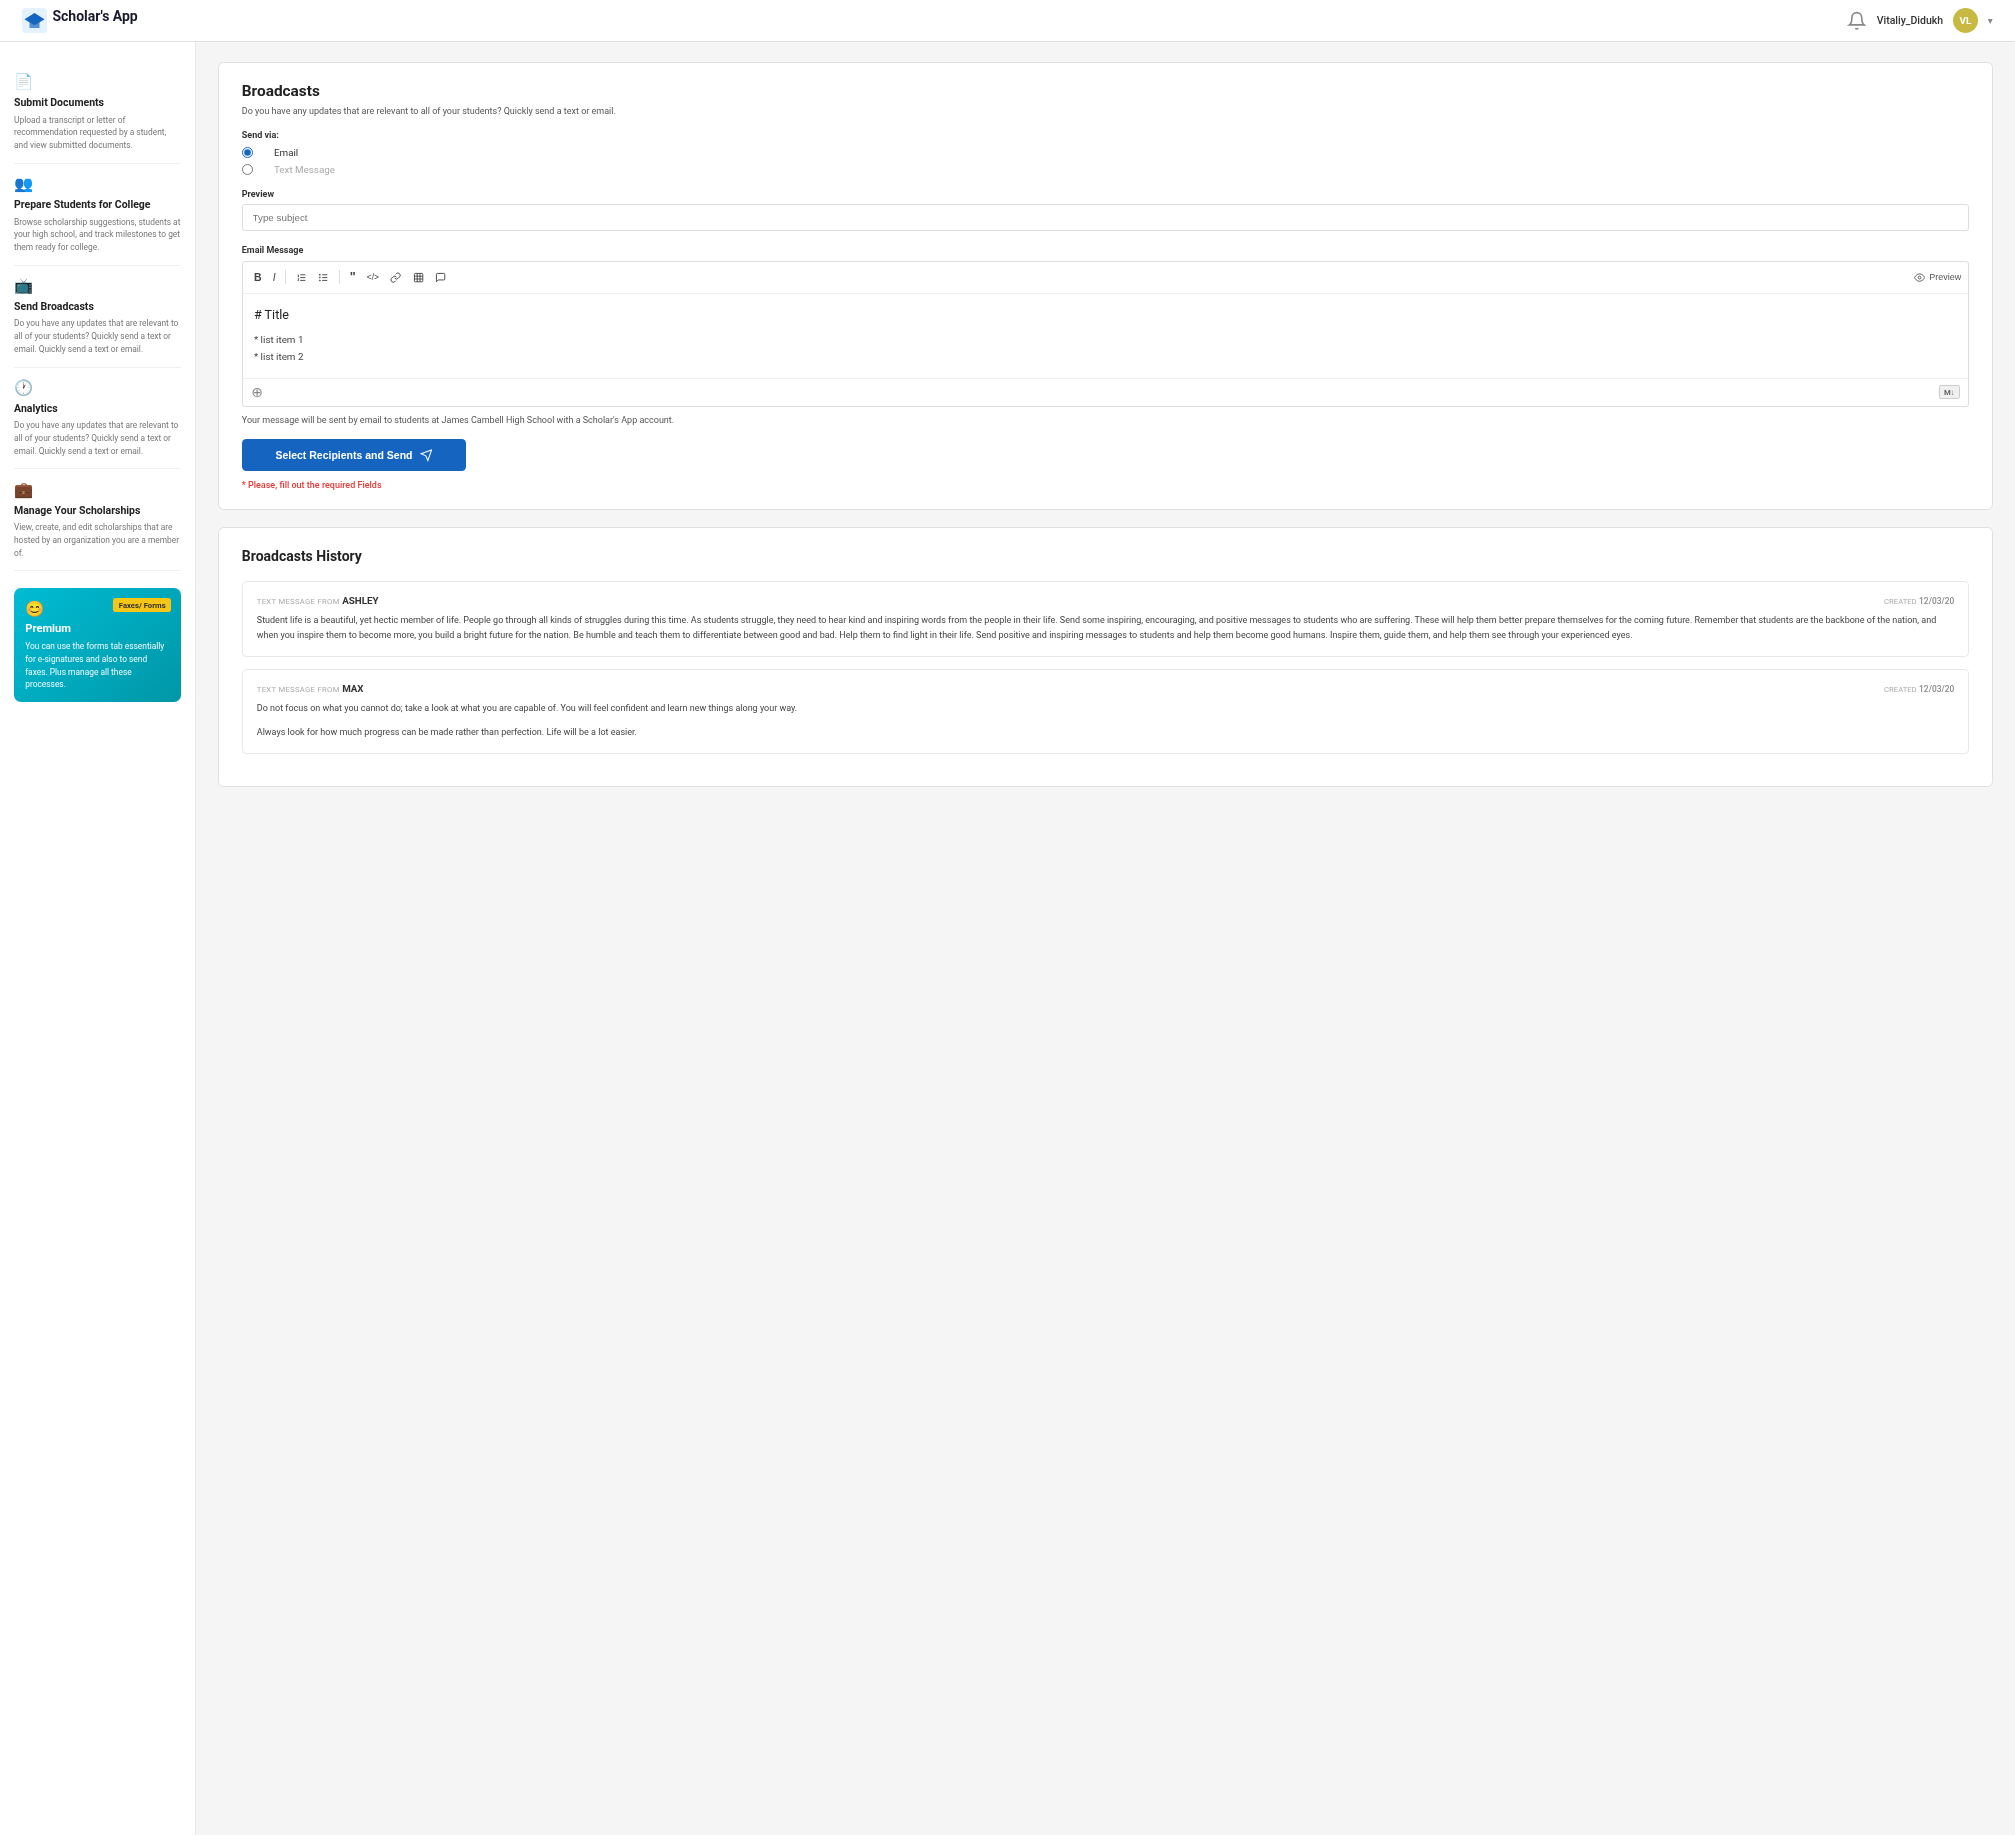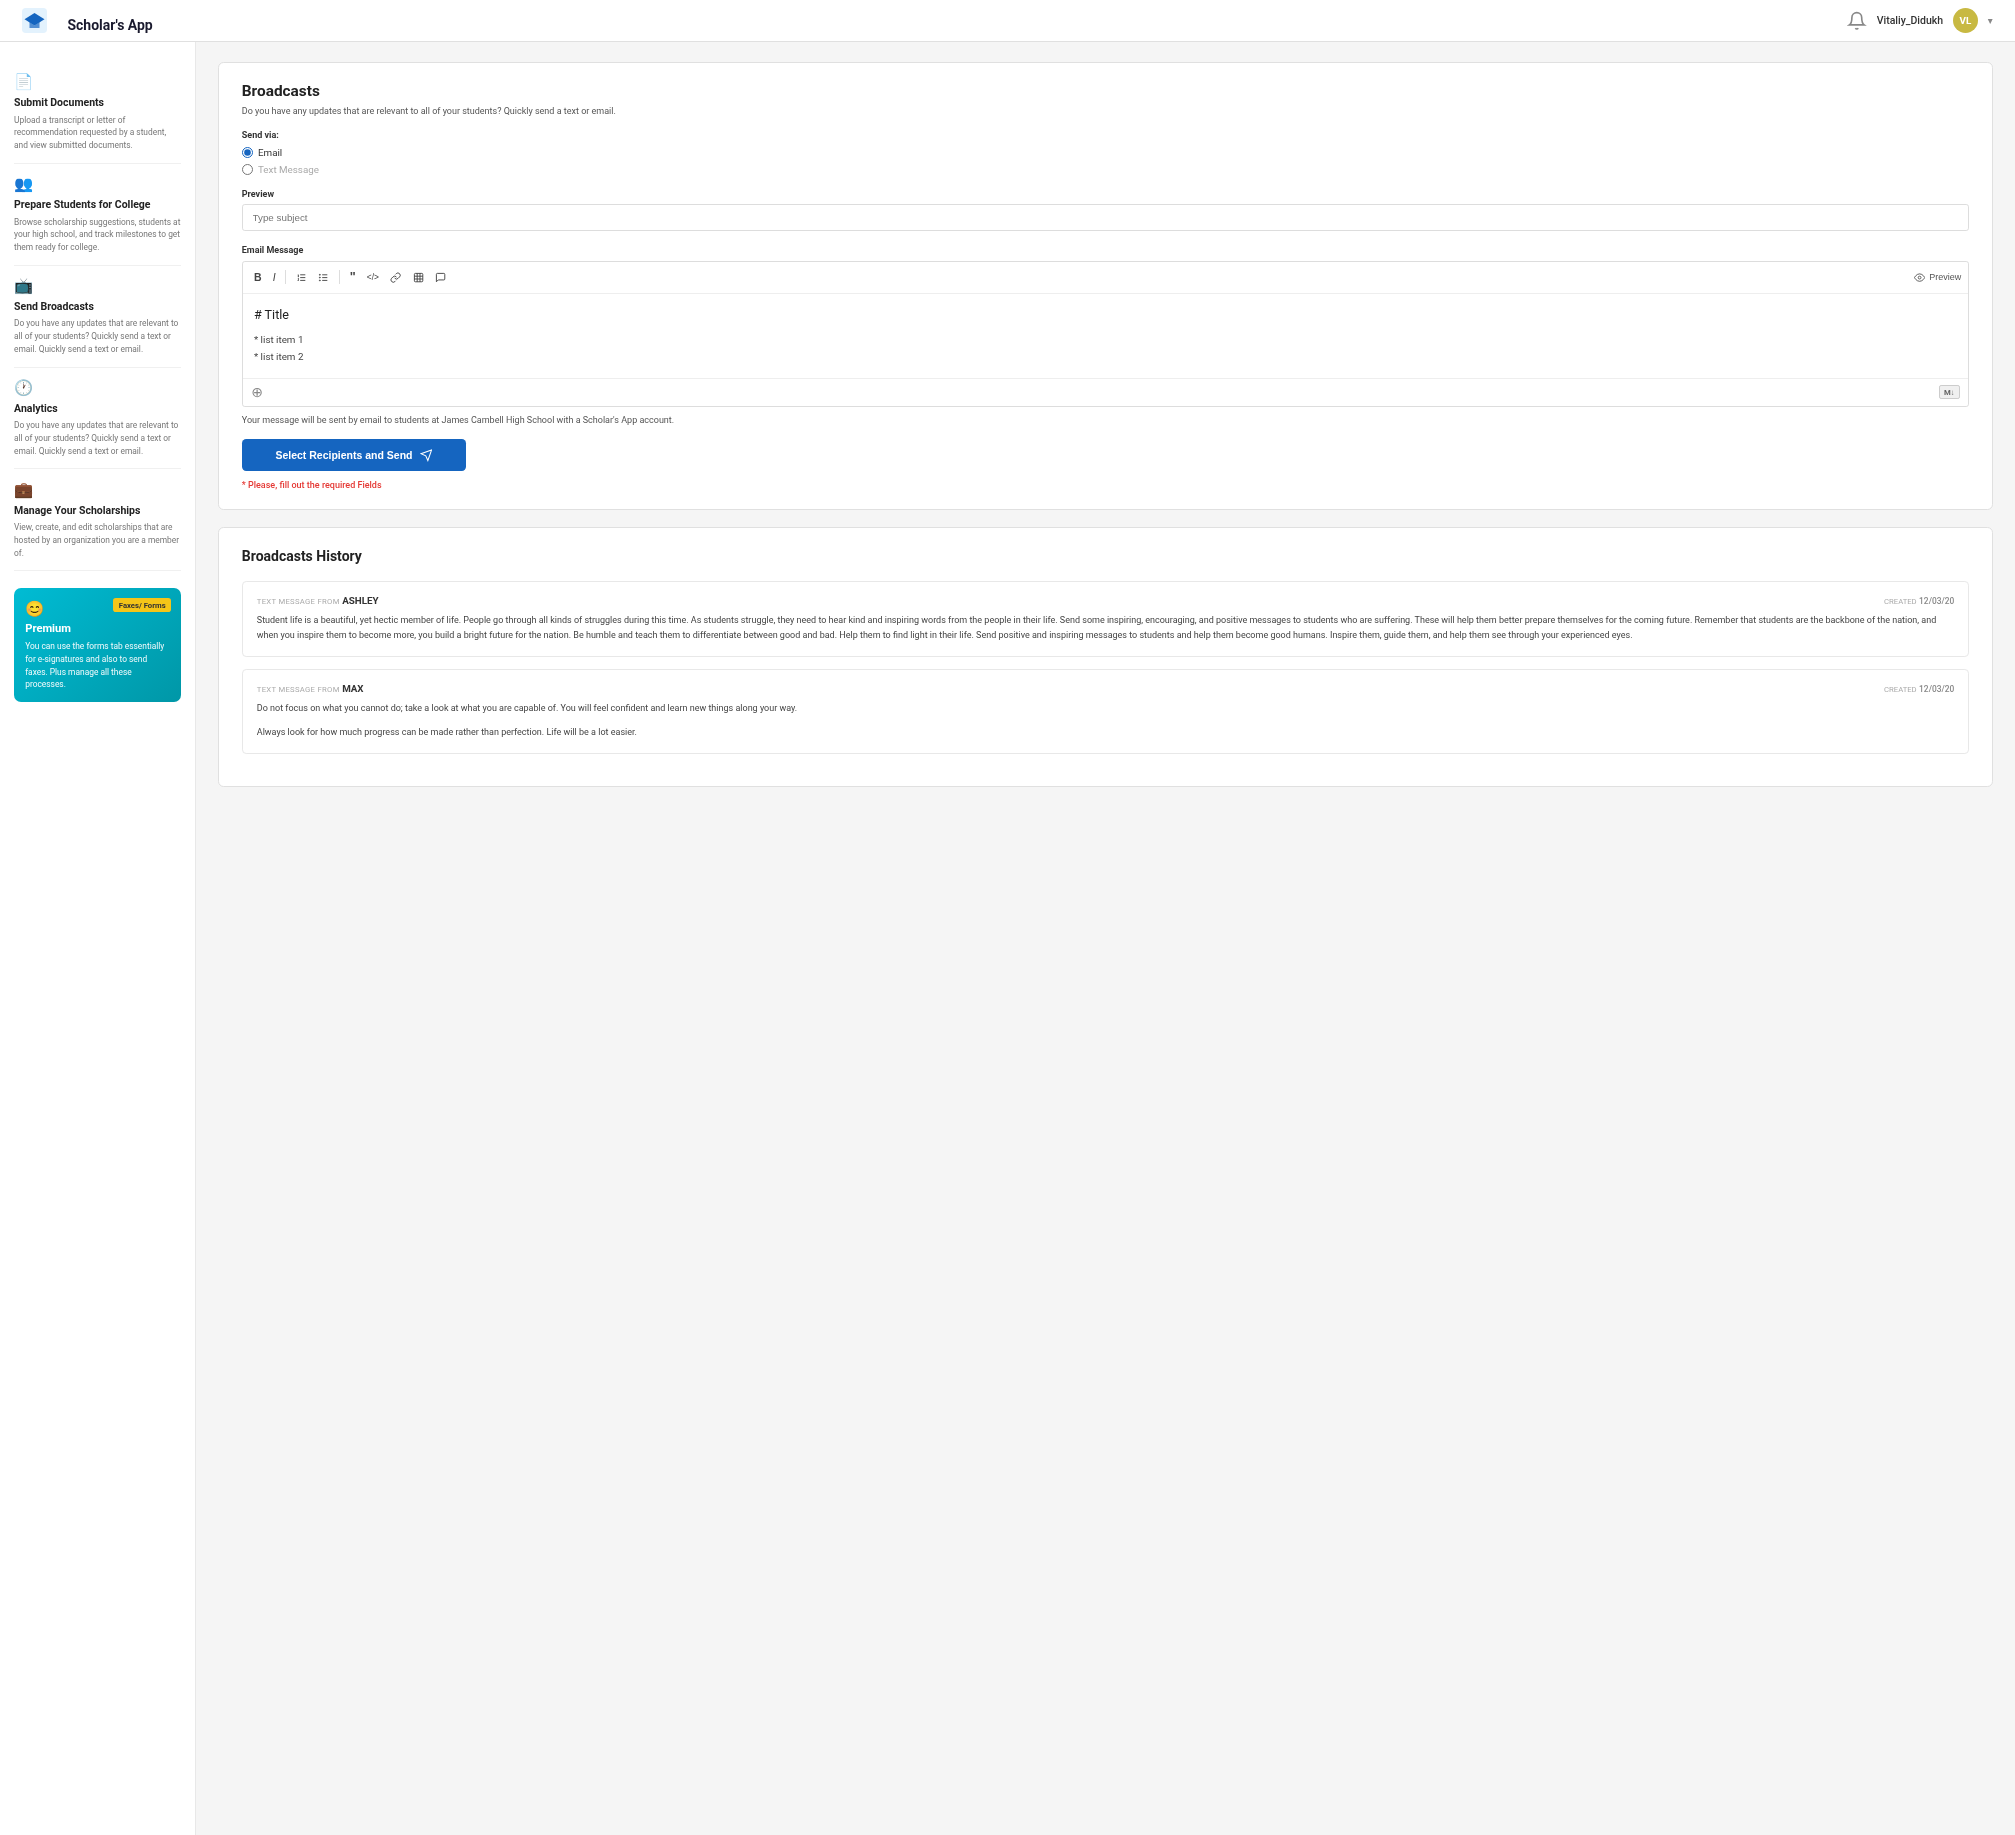--- a/index.html
+++ b/index.html
@@ -1,20 +1,20 @@
 <!DOCTYPE html>
 <html style="font-size:11.2px"><head>
   <meta charset="utf-8">
   <style>
     * { box-sizing: border-box; margin: 0; padding: 0; }
     body { font-family: -apple-system, BlinkMacSystemFont, 'Segoe UI', Roboto, sans-serif; background: #f5f5f5; color: #333; font-size: 9.8px; }
 
     
     .header { background: #fff; border-bottom: 0.7px solid #e0e0e0; display: flex; align-items: center; justify-content: space-between; padding: 0 22.4px; height: 42px; position: sticky; top: 0; z-index: 100; }
-    .logo-area { display: flex; align-items: flex-end; gap: 20px; }
+    .logo-area { display: flex; align-items: flex-start; gap: 5px; }
     .logo-icon { width: 25px; height: 25px; }
     .logo-text { font-size: 14px; font-weight: 700; color: #1a1a2e; }
     .header-right { display: flex; align-items: center; gap: 9.8px; }
     .bell-icon { width: 19.6px; height: 19.6px; color: #888; cursor: pointer; }
     .username { font-size: 10.5px; font-weight: 500; color: #333; }
     .avatar { width: 25px; height: 25px; background: #c8b942; border-radius: 50%; display: flex; align-items: center; justify-content: center; font-weight: 700; font-size: 9.8px; color: #fff; }
     .chevron-icon { color: #888; font-size: 9.8px; cursor: pointer; }
 
     
     .layout { display: flex; min-height: calc(100vh - 42px); }
@@ -36,21 +36,21 @@
     .main { flex: 1; padding: 19.6px 22.4px; }
 
     
     .card { background: #fff; border: 0.7px solid #e0e0e0; border-radius: 5.6px; padding: 19.6px 22.4px; margin-bottom: 17px; }
 
     .broadcasts-title { font-size: 15.4px; font-weight: 700; color: #222; margin-bottom: 5.6px; }
     .broadcasts-desc { font-size: 9px; color: #555; margin-bottom: 14px; }
 
     .send-via-label { font-size: 9px; font-weight: 700; color: #333; margin-bottom: 7px; }
     .radio-group { display: flex; flex-direction: column; gap: 5.6px; margin-bottom: 14px; }
-    .radio-option { display: flex; align-items: center; gap: 5px; font-size: 9.8px; color: #333; cursor: pointer; }
+    .radio-option { display: flex; align-items: center; gap: 21px; font-size: 9.8px; color: #333; cursor: pointer; }
     .radio-option input[type="radio"] { accent-color: #1565c0; width: 11.2px; height: 11.2px; cursor: pointer; }
     .radio-option.disabled { color: #aaa; }
 
     .field-label { font-size: 9px; font-weight: 700; color: #333; margin-bottom: 5.6px; }
     .subject-input { width: 100%; border: 0.7px solid #ddd; border-radius: 2.8px; padding: 7px 9.8px; font-size: 9.8px; color: #999; outline: none; margin-bottom: 14px; }
 
     .email-message-label { font-size: 9px; font-weight: 700; color: #333; margin-bottom: 5.6px; }
 
     .editor-wrapper { border: 0.7px solid #ddd; border-radius: 2.8px; margin-bottom: 8.4px; }
     .editor-toolbar { display: flex; align-items: center; gap: 2.8px; padding: 5.6px 7px; border-bottom: 0.7px solid #eee; flex-wrap: wrap; }

